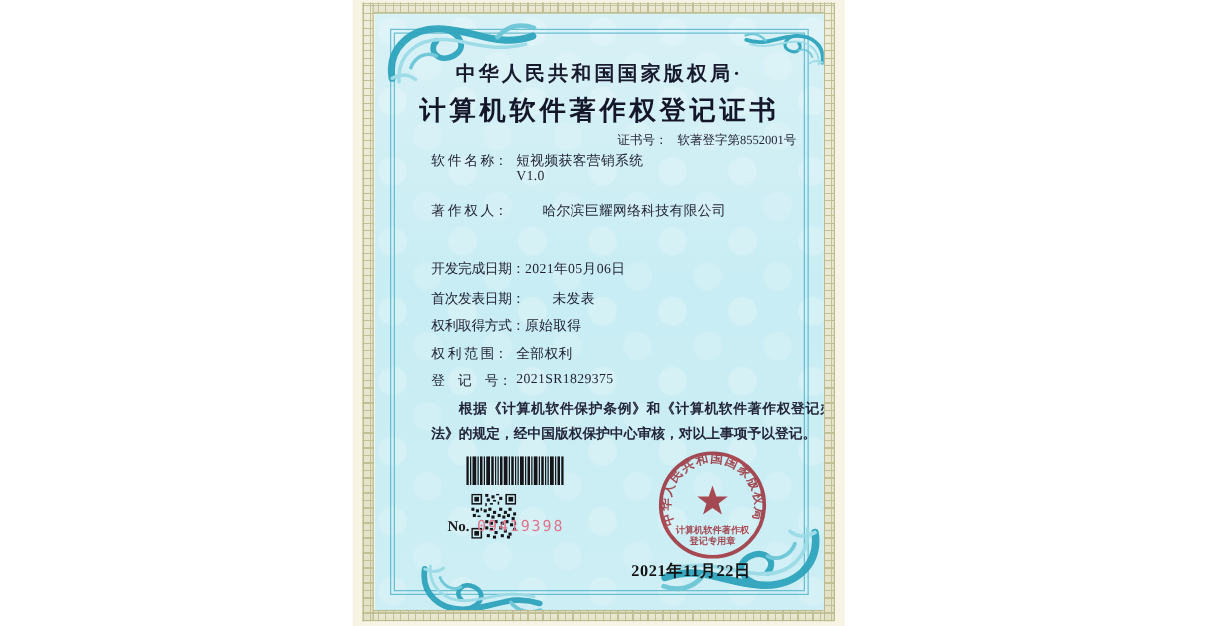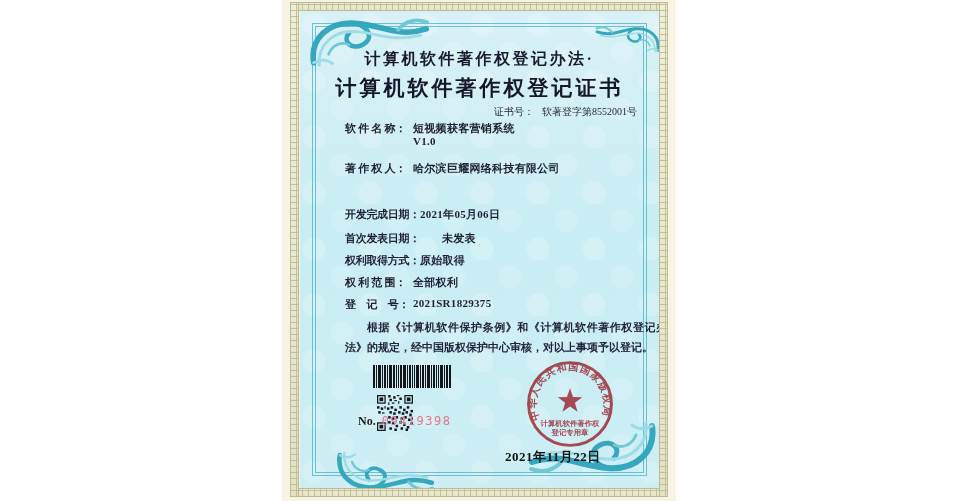--- a/index.html
+++ b/index.html
@@ -34,24 +34,24 @@
   .flor-tl{left:8px;top:2px;width:122px;height:58px;}
   .flor-tr{left:295px;top:0;width:66px;height:56px;transform:scaleX(-1);}
   .flor-bl{left:10px;top:438px;width:150px;height:46px;transform:scaleY(-1);}
   .flor-br{left:228px;top:406px;width:130px;height:62px;transform:scale(-1,-1);}
   
   .txt{position:absolute;z-index:2;color:#1f2133;}
   .issuer{top:38px;left:0;width:100%;text-align:center;font-size:16px;font-weight:700;letter-spacing:2.5px;color:#181a2e;}
   .title{top:63px;left:0;width:100%;text-align:center;font-size:21px;font-weight:700;letter-spacing:3px;color:#14162a;}
   .certno{top:94px;right:22px;font-size:10px;font-weight:400;color:#26283a;}
   .certno .lbl{margin-right:8px;}
-  .field{left:45px;display:flex;font-size:11px;font-weight:700;white-space:nowrap;}
+  .field{left:45px;display:flex;font-size:11px;font-weight:400;white-space:nowrap;}
   .flabel{flex:0 0 68px;letter-spacing:-0.3px;}
   .fvalue{letter-spacing:.3px;}
-  .r0{top:110px;} .r1{top:124px;} .r2{top:150px;} .r3{top:196px;}
+  .r0{top:110px;} .r1{top:124px;} .r2{top:150px;gap:21px;} .r3{top:196px;}
   .r4{top:220px;gap:22px;} .r5{top:242px;} .r6{top:264px;} .r7{top:286px;}
   .statement{top:307px;left:45px;width:322px;font-size:11px;font-weight:700;line-height:19.5px;
     text-indent:2em;text-align:justify;color:#23253a;}
   
   .barcode{position:absolute;left:73px;top:354px;width:78px;height:23px;z-index:2;}
   .qrcode{position:absolute;left:77px;top:384px;width:36px;height:36px;z-index:2;}
   .serial{top:403px;left:58px;font-size:12px;font-weight:700;color:#1d1d1d;}
   .serial .num{color:#e0758a;letter-spacing:1.5px;font-family:"DejaVu Sans Mono",monospace;font-weight:400;margin-left:6px;}
   
   .seal{position:absolute;left:224px;top:347px;width:92px;height:92px;z-index:3;opacity:.86;mix-blend-mode:multiply;}
@@ -91,21 +91,21 @@
     <svg class="flor flor-tr" viewBox="0 0 130 60">
         <use href="#flor-shape"></use>
       </svg>
     <svg class="flor flor-bl" viewBox="0 0 130 60">
         <use href="#flor-shape"></use>
       </svg>
     <svg class="flor flor-br" viewBox="0 0 130 60">
         <use href="#flor-shape"></use>
       </svg>
 
-    <div class="txt issuer">计算机软件著作权登记办法·</div>
+    <div class="txt issuer">中华人民共和国国家版权局·</div>
     <div class="txt title">计算机软件著作权登记证书</div>
     <div class="txt certno">
       <span class="lbl">证书号：</span><span>软著登字第8552001号</span>
     </div>
 
     <div class="txt field r0">
       <span class="flabel">软 件 名 称：</span>
       <span class="fvalue">短视频获客营销系统</span>
     </div>
     <div class="txt field r1">

